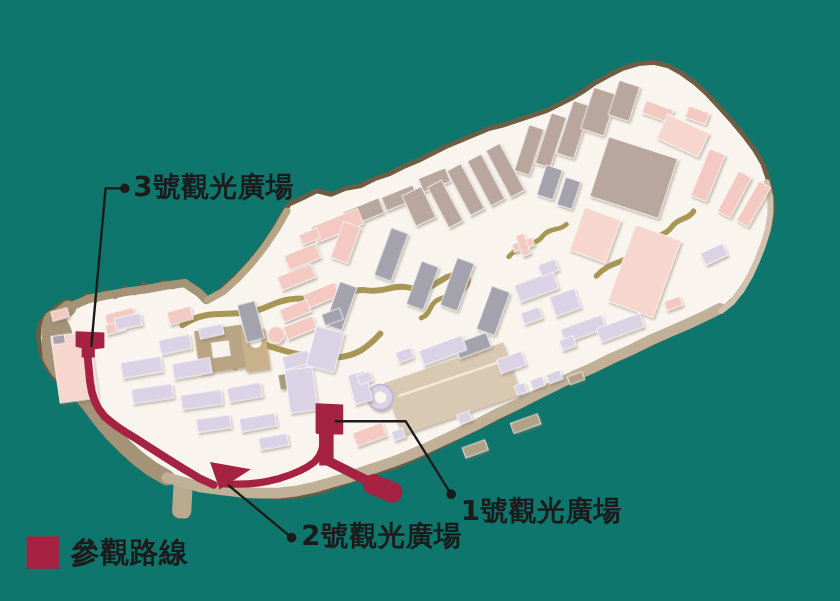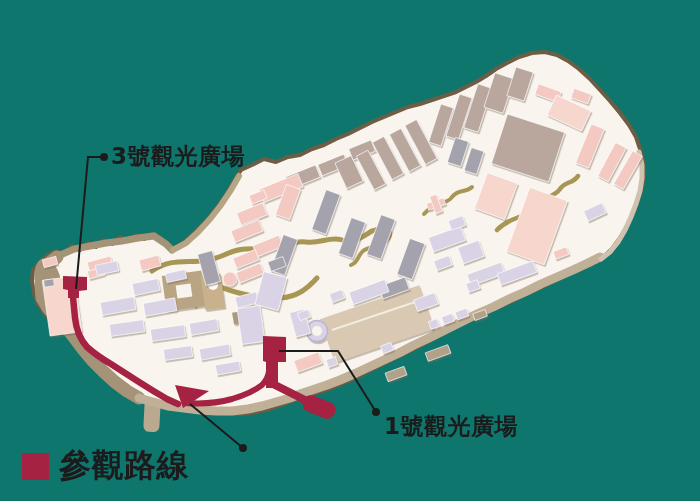--- a/index.html
+++ b/index.html
@@ -20,21 +20,21 @@
     letter-spacing:0.5px;
     white-space:nowrap;
   }
   #legend{
     position:absolute;
     left:22px;top:444px;
     display:flex;align-items:center;gap:10px;
   }
   #legend .swatch{width:27px;height:27px;display:inline-block;}
   #legend .legend-text{
-    font-weight:bold;font-size:32px;color:#1b1b1b;letter-spacing:0.5px;white-space:nowrap;
+    font-weight:bold;font-size:24px;color:#1b1b1b;letter-spacing:0.5px;white-space:nowrap;
   }
 </style>
 </head>
 <body>
 
 <div id="map-canvas">
 
   <svg id="island-svg" width="700" height="501" viewBox="0 0 700 501">
     <defs>
       <filter id="bshadow" x="-30%" y="-30%" width="160%" height="160%">
@@ -197,18 +197,19 @@
       <circle cx="104" cy="157" r="4" stroke="none"></circle>
       <path fill="none" stroke-width="2" d="M 279,351 L 338,351 L 376,412"></path>
       <circle cx="376" cy="412" r="4" stroke="none"></circle>
       <path fill="none" stroke-width="2" d="M 243,448 L 190,404"></path>
       <circle cx="243" cy="448" r="4" stroke="none"></circle>
     </g>
   </svg>
 
   <div class="map-label" style="left:111px;top:144px">3號觀光廣場</div>
   <div class="map-label" style="left:384px;top:414px">1號觀光廣場</div>
+  <div class="map-label" style="left:251px;top:435px">2號觀光廣場</div>
 
   <div id="legend">
     <span class="swatch" style="background:#a52242"></span>
     <span class="legend-text">參觀路線</span>
   </div>
 </div>
 
 </body></html>

